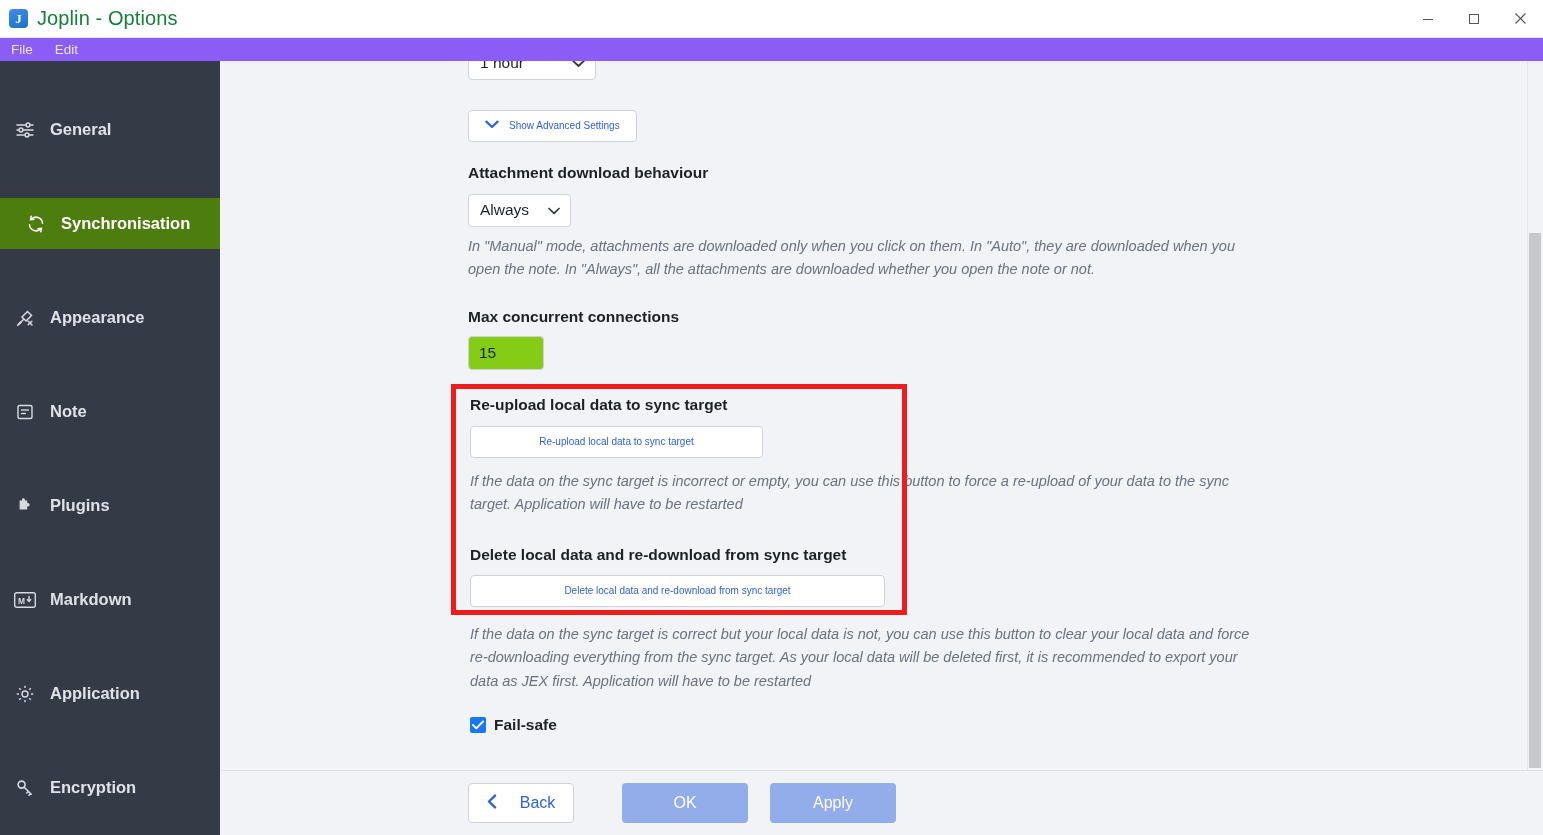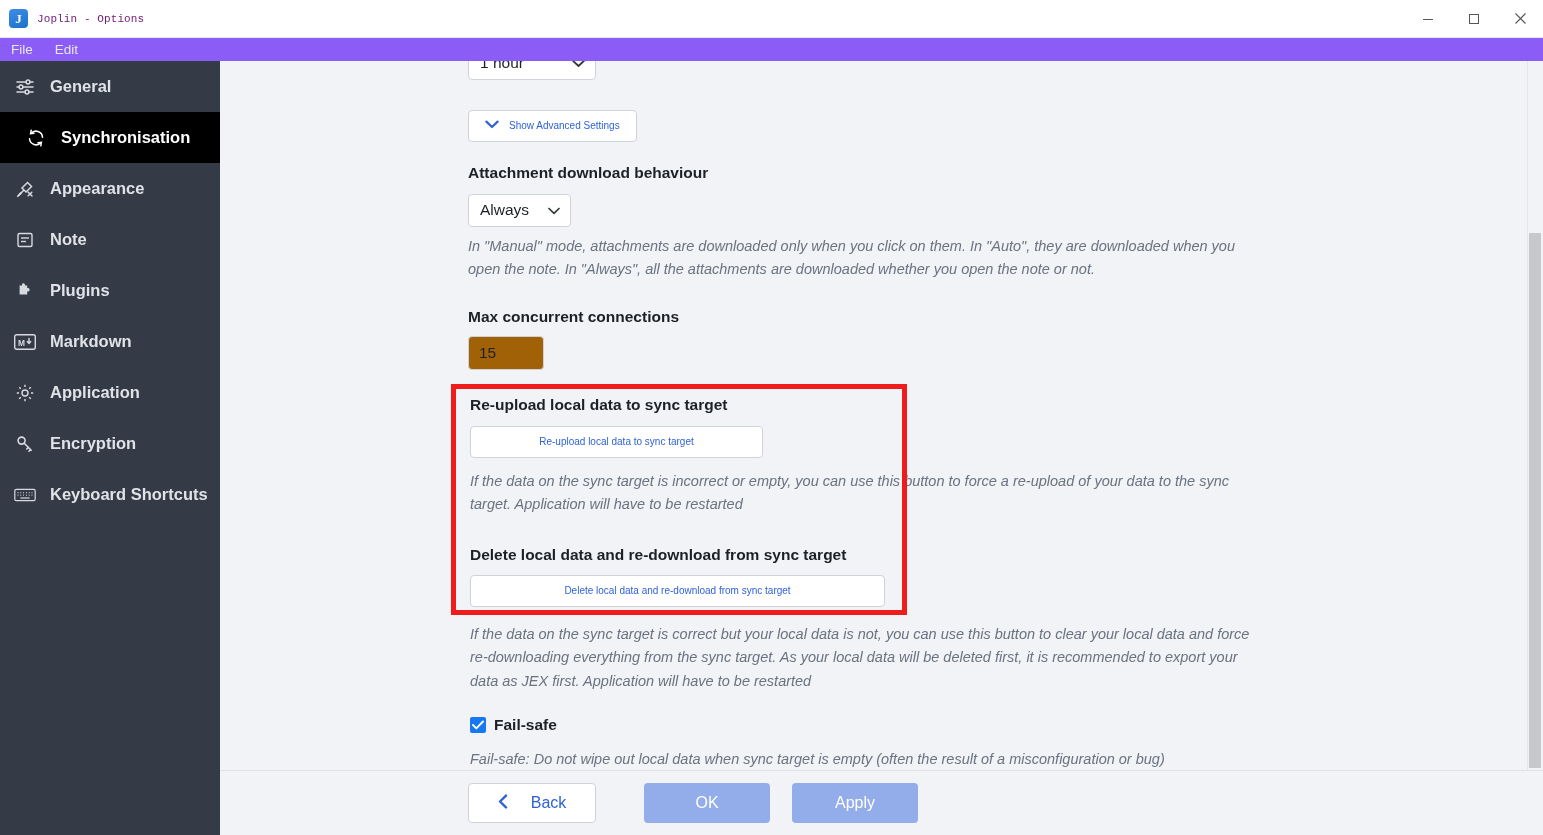--- a/index.html
+++ b/index.html
@@ -30,21 +30,21 @@
   .app-icon {
     width: 19px; height: 19px;
     border-radius: 4px;
     background: linear-gradient(160deg, #3f8ce8 0%, #1a73c8 100%);
     display: flex; align-items: center; justify-content: center;
     color: #fff; font-size: 13px; font-weight: bold;
     font-family: "Liberation Serif", serif;
     line-height: 1;
   }
   .title-text {
-    font-size: 11px; color: #701a75; letter-spacing: 0.1px; font-family: Liberation Mono, monospace;
+    font-size: 20px; color: #15803d; letter-spacing: 0.1px;
   }
   .titlebar-spacer { flex: 1; }
   .win-controls { display: flex; height: 38px; }
   .win-btn {
     width: 46px; height: 38px;
     display: flex; align-items: center; justify-content: center;
     color: #555;
   }
   .win-btn svg { display: block; }
 
@@ -75,22 +75,23 @@
     overflow: hidden;
   }
   .side-item {
     height: 51px;
     display: flex; align-items: center;
     padding-left: 14px;
     gap: 14px;
     color: #dfe2e7;
     font-size: 16.5px;
     font-weight: bold;
-  }
-  .side-item.active { background: #000000; color: #ffffff; padding-left: 25px; }
+    margin-top: 43px;
+  }
+  .side-item.active { background: #4d7c0f; color: #ffffff; padding-left: 25px; }
   .side-ico {
     width: 22px; height: 22px;
     display: flex; align-items: center; justify-content: center;
     flex: 0 0 22px;
     color: #d7dae0;
   }
   .side-ico svg { display: block; }
 
   
   .main {
@@ -157,21 +158,21 @@
   }
   .hint {
     font-size: 14.5px;
     font-style: italic;
     color: #6b7280;
     line-height: 1.62;
     max-width: 795px;
     margin: 0;
   }
   input.num {
-    background: #a16207;
+    background: #84cc16;
     border: 1px solid #cfd3d9;
     border-radius: 4px;
     font-size: 15.5px;
     color: #1d2126;
     padding: 7px 10px;
     width: 76px;
     font-family: "Liberation Sans", sans-serif;
     outline: none;
   }
 
@@ -202,21 +203,21 @@
     padding-left: 248px;
     gap: 12px;
   }
   .btn-back {
     background: #ffffff;
     border: 1px solid #cfd3d9;
     border-radius: 4px;
     color: #2f62d8;
     font-size: 16px;
     font-family: "Liberation Sans", sans-serif;
-    width: 128px; height: 40px;
+    width: 106px; height: 40px;
     display: inline-flex; align-items: center; justify-content: center;
     gap: 23px; cursor: pointer;
   }
   .btn-primary {
     background: #93acea;
     border: none;
     border-radius: 4px;
     color: #ffffff;
     font-size: 16px;
     font-family: "Liberation Sans", sans-serif;
@@ -441,21 +442,20 @@
           <p class="hint" style="position:absolute; left:2px; top:562px; width:800px;">If the data on the sync target is correct but your local data is not, you can use this button to clear your local data and force re-downloading everything from the sync target. As your local data will be deleted first, it is recommended to export your data as JEX first. Application will have to be restarted</p>
 
           <div class="checkrow" style="position:absolute; left:2px; top:655px;gap:8px;">
             <span class="cbox">
               <svg width="12" height="10" viewBox="0 0 12 10" fill="none" stroke="#ffffff" stroke-width="1.9" stroke-linecap="round" stroke-linejoin="round">
                   <polyline points="1,5 4.3,8.3 11,1.5"></polyline>
                 </svg>
             </span>
             <span class="cbox-label">Fail-safe</span>
           </div>
-          <p class="hint" style="position:absolute; left:2px; top:687px; width:800px;">Fail-safe: Do not wipe out local data when sync target is empty (often the result of a misconfiguration or bug)</p>
 
           <div class="redbox" style="left:-17px; top:323px; width:456px; height:231px;"></div>
 
         </div>
 
         <div class="scrollbar-track">
           <div class="scrollbar-thumb"></div>
         </div>
       </div>
 

